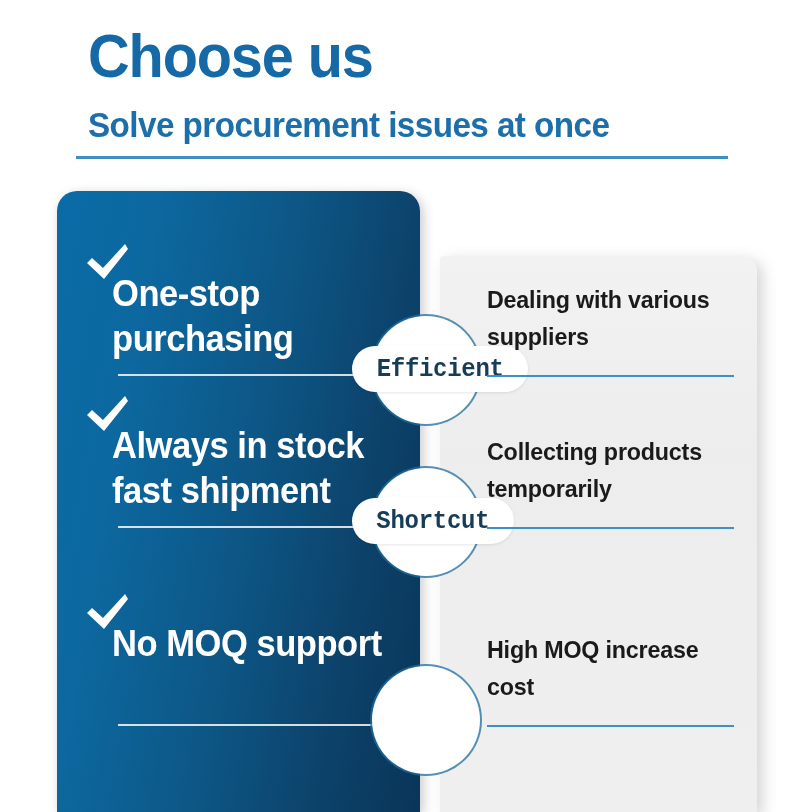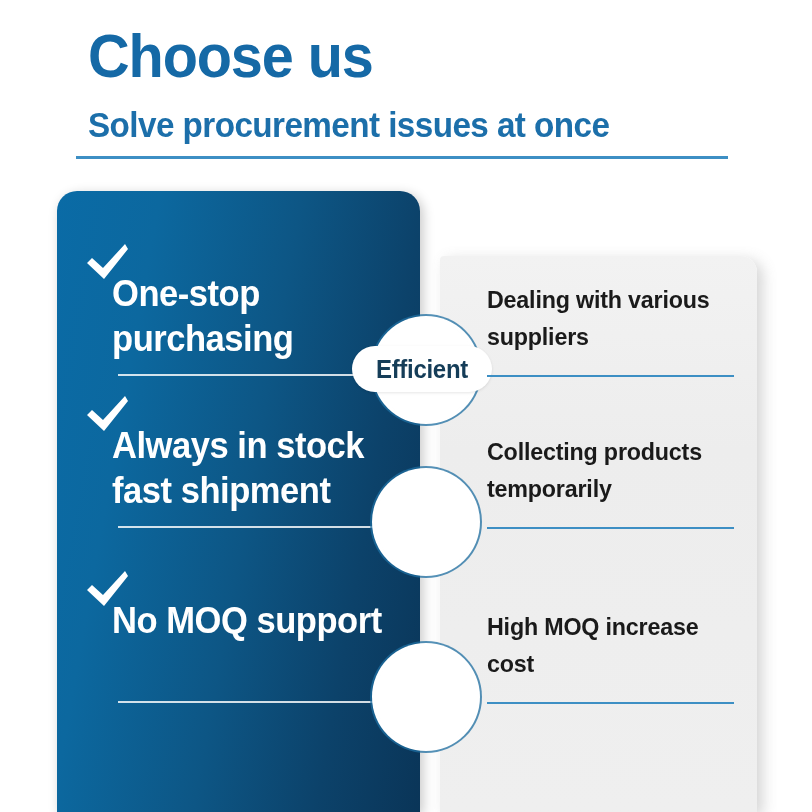--- a/index.html
+++ b/index.html
@@ -93,21 +93,21 @@
 
   
   .row {
     position: absolute;
     left: 0;
     width: 684px;
     height: 210px;
   }
   .row-0 { top: 233px; }
   .row-1 { top: 385px; }
-  .row-2 { top: 560px; }
+  .row-2 { top: 583px; }
 
   
   .left-block {
     position: absolute;
     left: 85px;
     top: 0;
     width: 330px;
   }
   .check-icon {
     position: absolute;
@@ -167,20 +167,21 @@
     background: #3D8FC4;
   }
 
   
   .badge-wrap {
     position: absolute;
     left: 366px;
     top: 86px;
     width: 200px;
     height: 116px;
+    font-family: Liberation Mono, monospace;
   }
   .badge-circle {
     position: absolute;
     left: 9px;
     top: 0px;
     width: 102px;
     height: 102px;
     border-radius: 50%;
     background: #ffffff;
     box-shadow: 0 0 0 3px #ffffff, 0 0 0 5px rgba(30,110,160,0.75);
@@ -251,20 +252,23 @@
         <svg viewBox="0 0 46 46" width="46" height="46" aria-hidden="true">
           <path d="M2 22 L7 17 L18 27 L40 3 L43 8 L19 38 Z" fill="#ffffff"></path>
         </svg>
       </span>
       <div class="left-text">Always in stock fast shipment</div>
       <div class="left-rule"></div>
     </div>
 
     <div class="badge-wrap">
       <div class="badge-circle"></div>
+      <div class="badge-pill">
+        <span class="badge-label">Shortcut</span>
+      </div>
     </div>
 
     <div class="right-block">
       <div class="right-text">Collecting products temporarily</div>
       <div class="right-rule"></div>
     </div>
   </div>
 
   <div class="row row-2">
     <div class="left-block">

